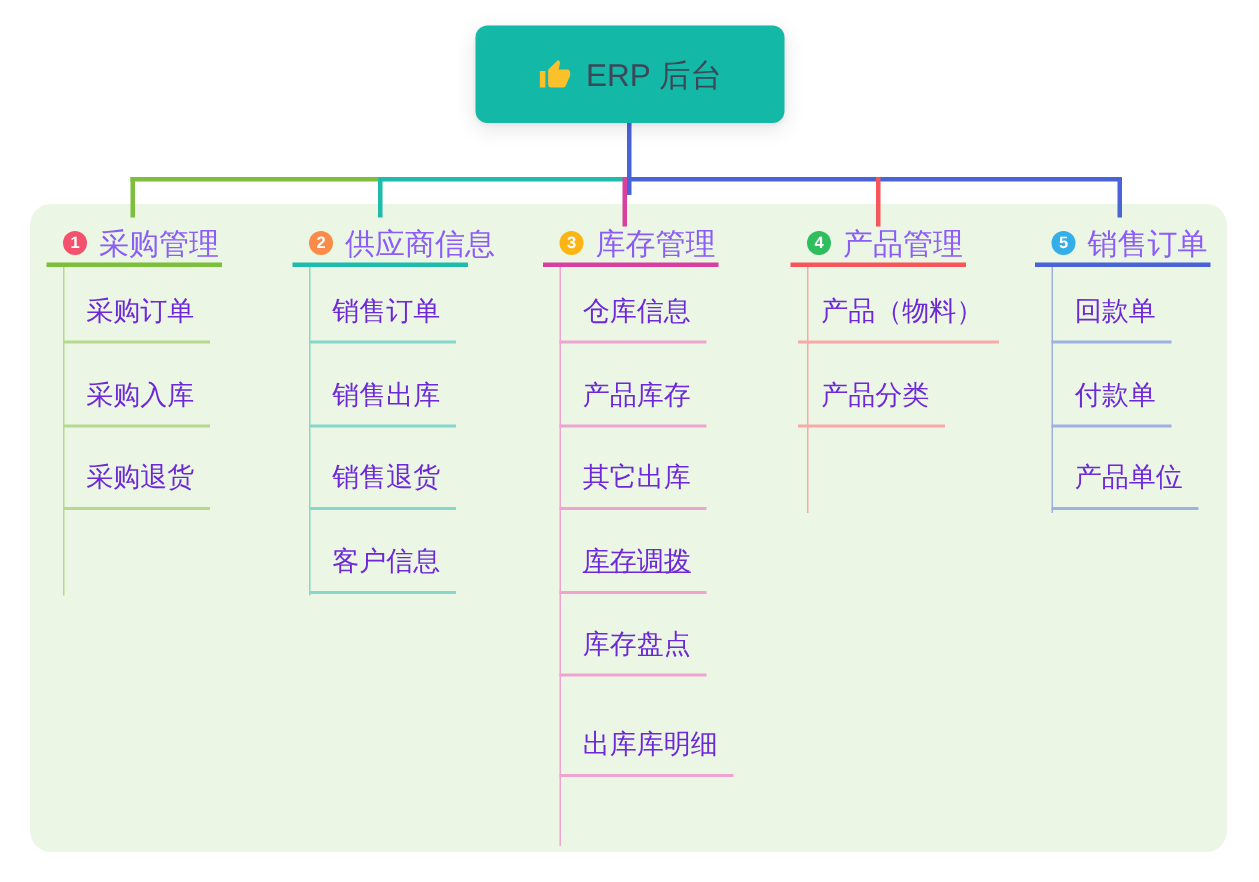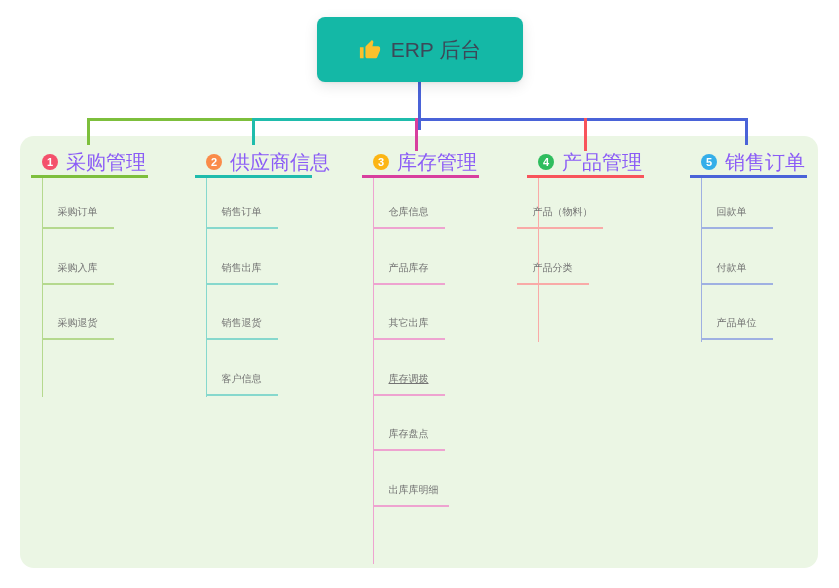--- a/index.html
+++ b/index.html
@@ -34,21 +34,21 @@
   }
   .branch-title{margin-left:8px;font-size:20px;color:#8b5cf6;white-space:nowrap;}
   .trunk{position:absolute;width:1.5px;z-index:2;}
   .children{position:absolute;z-index:2;}
   .child{
     box-sizing:border-box;height:55.5px;margin-left:10.5px;
     width:max-content;min-width:72px;
     padding:0 10px 8px 16px;
     display:flex;align-items:flex-end;
     border-bottom:2px solid;
-    font-size:10px;color:#737373;white-space:nowrap;
+    font-size:18px;color:#6d28d9;white-space:nowrap;
   }
 </style>
 </head>
 <body>
 
 <div class="canvas">
   <div class="panel"></div>
 
   <div id="connectors">
       <div class="line" style="left: 86.5px; top: 117.5px; width: 168.5px; height: 3.5px; background: rgb(125, 191, 60); z-index: 1;"></div>
@@ -95,28 +95,28 @@
         <span class="badge" style="background: rgb(252, 181, 20);">3</span>
         <span class="branch-title">库存管理</span>
       </div>
       <div class="trunk" style="left: 372.5px; top: 177px; height: 386.5px; background: rgb(238, 163, 208);"></div>
       <div class="children" style="left: 362px; top: 173.5px;">
         <div class="child" style="border-bottom-color: rgb(238, 163, 208);">仓库信息</div>
         <div class="child" style="border-bottom-color: rgb(238, 163, 208);">产品库存</div>
         <div class="child" style="border-bottom-color: rgb(238, 163, 208);">其它出库</div>
         <div class="child" style="border-bottom-color: rgb(238, 163, 208); text-decoration: underline;">库存调拨</div>
         <div class="child" style="border-bottom-color: rgb(238, 163, 208);">库存盘点</div>
-        <div class="child" style="border-bottom-color: rgb(238, 163, 208);">出库库明细</div>
+        <div class="child" style="border-bottom-color: rgb(238, 163, 208); margin-top: 11px;">出库库明细</div>
       </div>
       <div class="branch-header" style="left: 527px; border-bottom-color: rgb(248, 84, 91);">
         <span class="badge" style="background: rgb(47, 189, 94);">4</span>
         <span class="branch-title">产品管理</span>
       </div>
       <div class="trunk" style="left: 537.5px; top: 177px; height: 164.5px; background: rgb(249, 170, 167);"></div>
-      <div class="children" style="left: 506px; top: 173.5px;">
+      <div class="children" style="left: 521px; top: 173.5px;">
         <div class="child" style="border-bottom-color: rgb(249, 170, 167);">产品（物料）</div>
         <div class="child" style="border-bottom-color: rgb(249, 170, 167);">产品分类</div>
       </div>
       <div class="branch-header" style="left: 690px; border-bottom-color: rgb(74, 99, 216);">
         <span class="badge" style="background: rgb(52, 174, 233);">5</span>
         <span class="branch-title">销售订单</span>
       </div>
       <div class="trunk" style="left: 700.5px; top: 177px; height: 164.5px; background: rgb(159, 176, 226);"></div>
       <div class="children" style="left: 690px; top: 173.5px;">
         <div class="child" style="border-bottom-color: rgb(159, 176, 226);">回款单</div>

